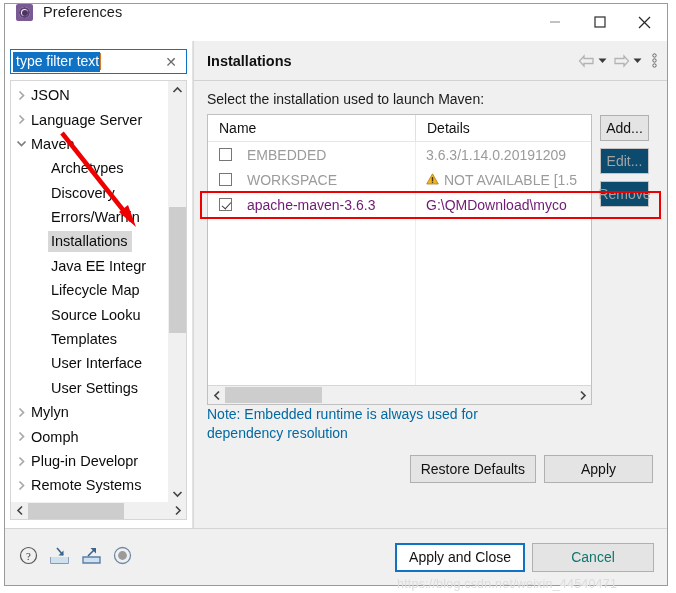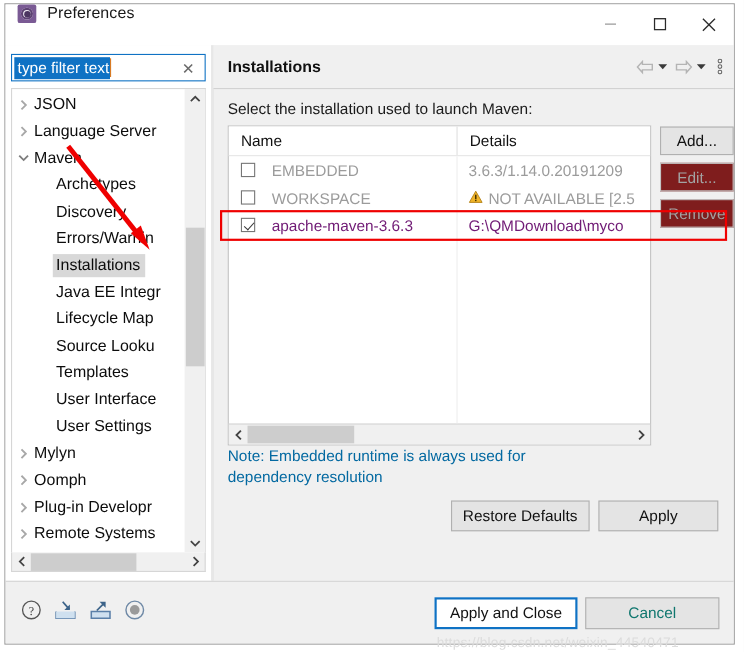--- a/index.html
+++ b/index.html
@@ -350,30 +350,30 @@
   }
 
   #side-buttons {
     display: flex;
     flex-direction: column;
     gap: 7px;
     flex: none;
     padding-top: 1px;
   }
   .sbtn {
-    width: 67px; height: 26px;
+    width: 49px; height: 26px;
     border: 1px solid #b0b0b0;
     background: #e4e4e4;
     font-family: "Liberation Sans", sans-serif;
     font-size: 14px;
     color: #111;
     display: flex; align-items: center; justify-content: center;
     box-sizing: border-box;
   }
-  .sbtn.disabled { color: #a3a3a3; background: #7f1d1d; border-color: #c4c4c4; }
+  .sbtn.disabled { color: #a3a3a3; background: #0c4a6e; border-color: #c4c4c4; }
 
   #note {
     font-size: 14px;
     color: #0369a1;
     line-height: 19px;
     flex: none;
     max-width: 330px;
   }
 
   #page-buttons {
@@ -681,21 +681,21 @@
                   <div class="cell-name">
                     <span class="cbox"></span>
                     <span class="dim">WORKSPACE</span>
                   </div>
                   <div class="cell-details">
                     <span class="warn-ico"><svg width="13" height="12" viewBox="0 0 13 12">
                         <polygon points="6.5,0.8 12.3,11 0.7,11" fill="#f0b429" stroke="#b07d10" stroke-width="0.8"></polygon>
                         <rect x="5.8" y="4" width="1.4" height="4" fill="#4a3400"></rect>
                         <rect x="5.8" y="8.6" width="1.4" height="1.3" fill="#4a3400"></rect>
                       </svg></span>
-                    <span class="dim">NOT AVAILABLE [2.5</span>
+                    <span class="dim">NOT AVAILABLE [1.5</span>
                   </div>
                 </div>
                 <div class="trow">
                   <div class="cell-name">
                     <span class="cbox checked"></span>
                     <span class="dark">apache-maven-3.6.3</span>
                   </div>
                   <div class="cell-details">
                     <span class="dark">G:\QMDownload\myco</span>
                   </div>

